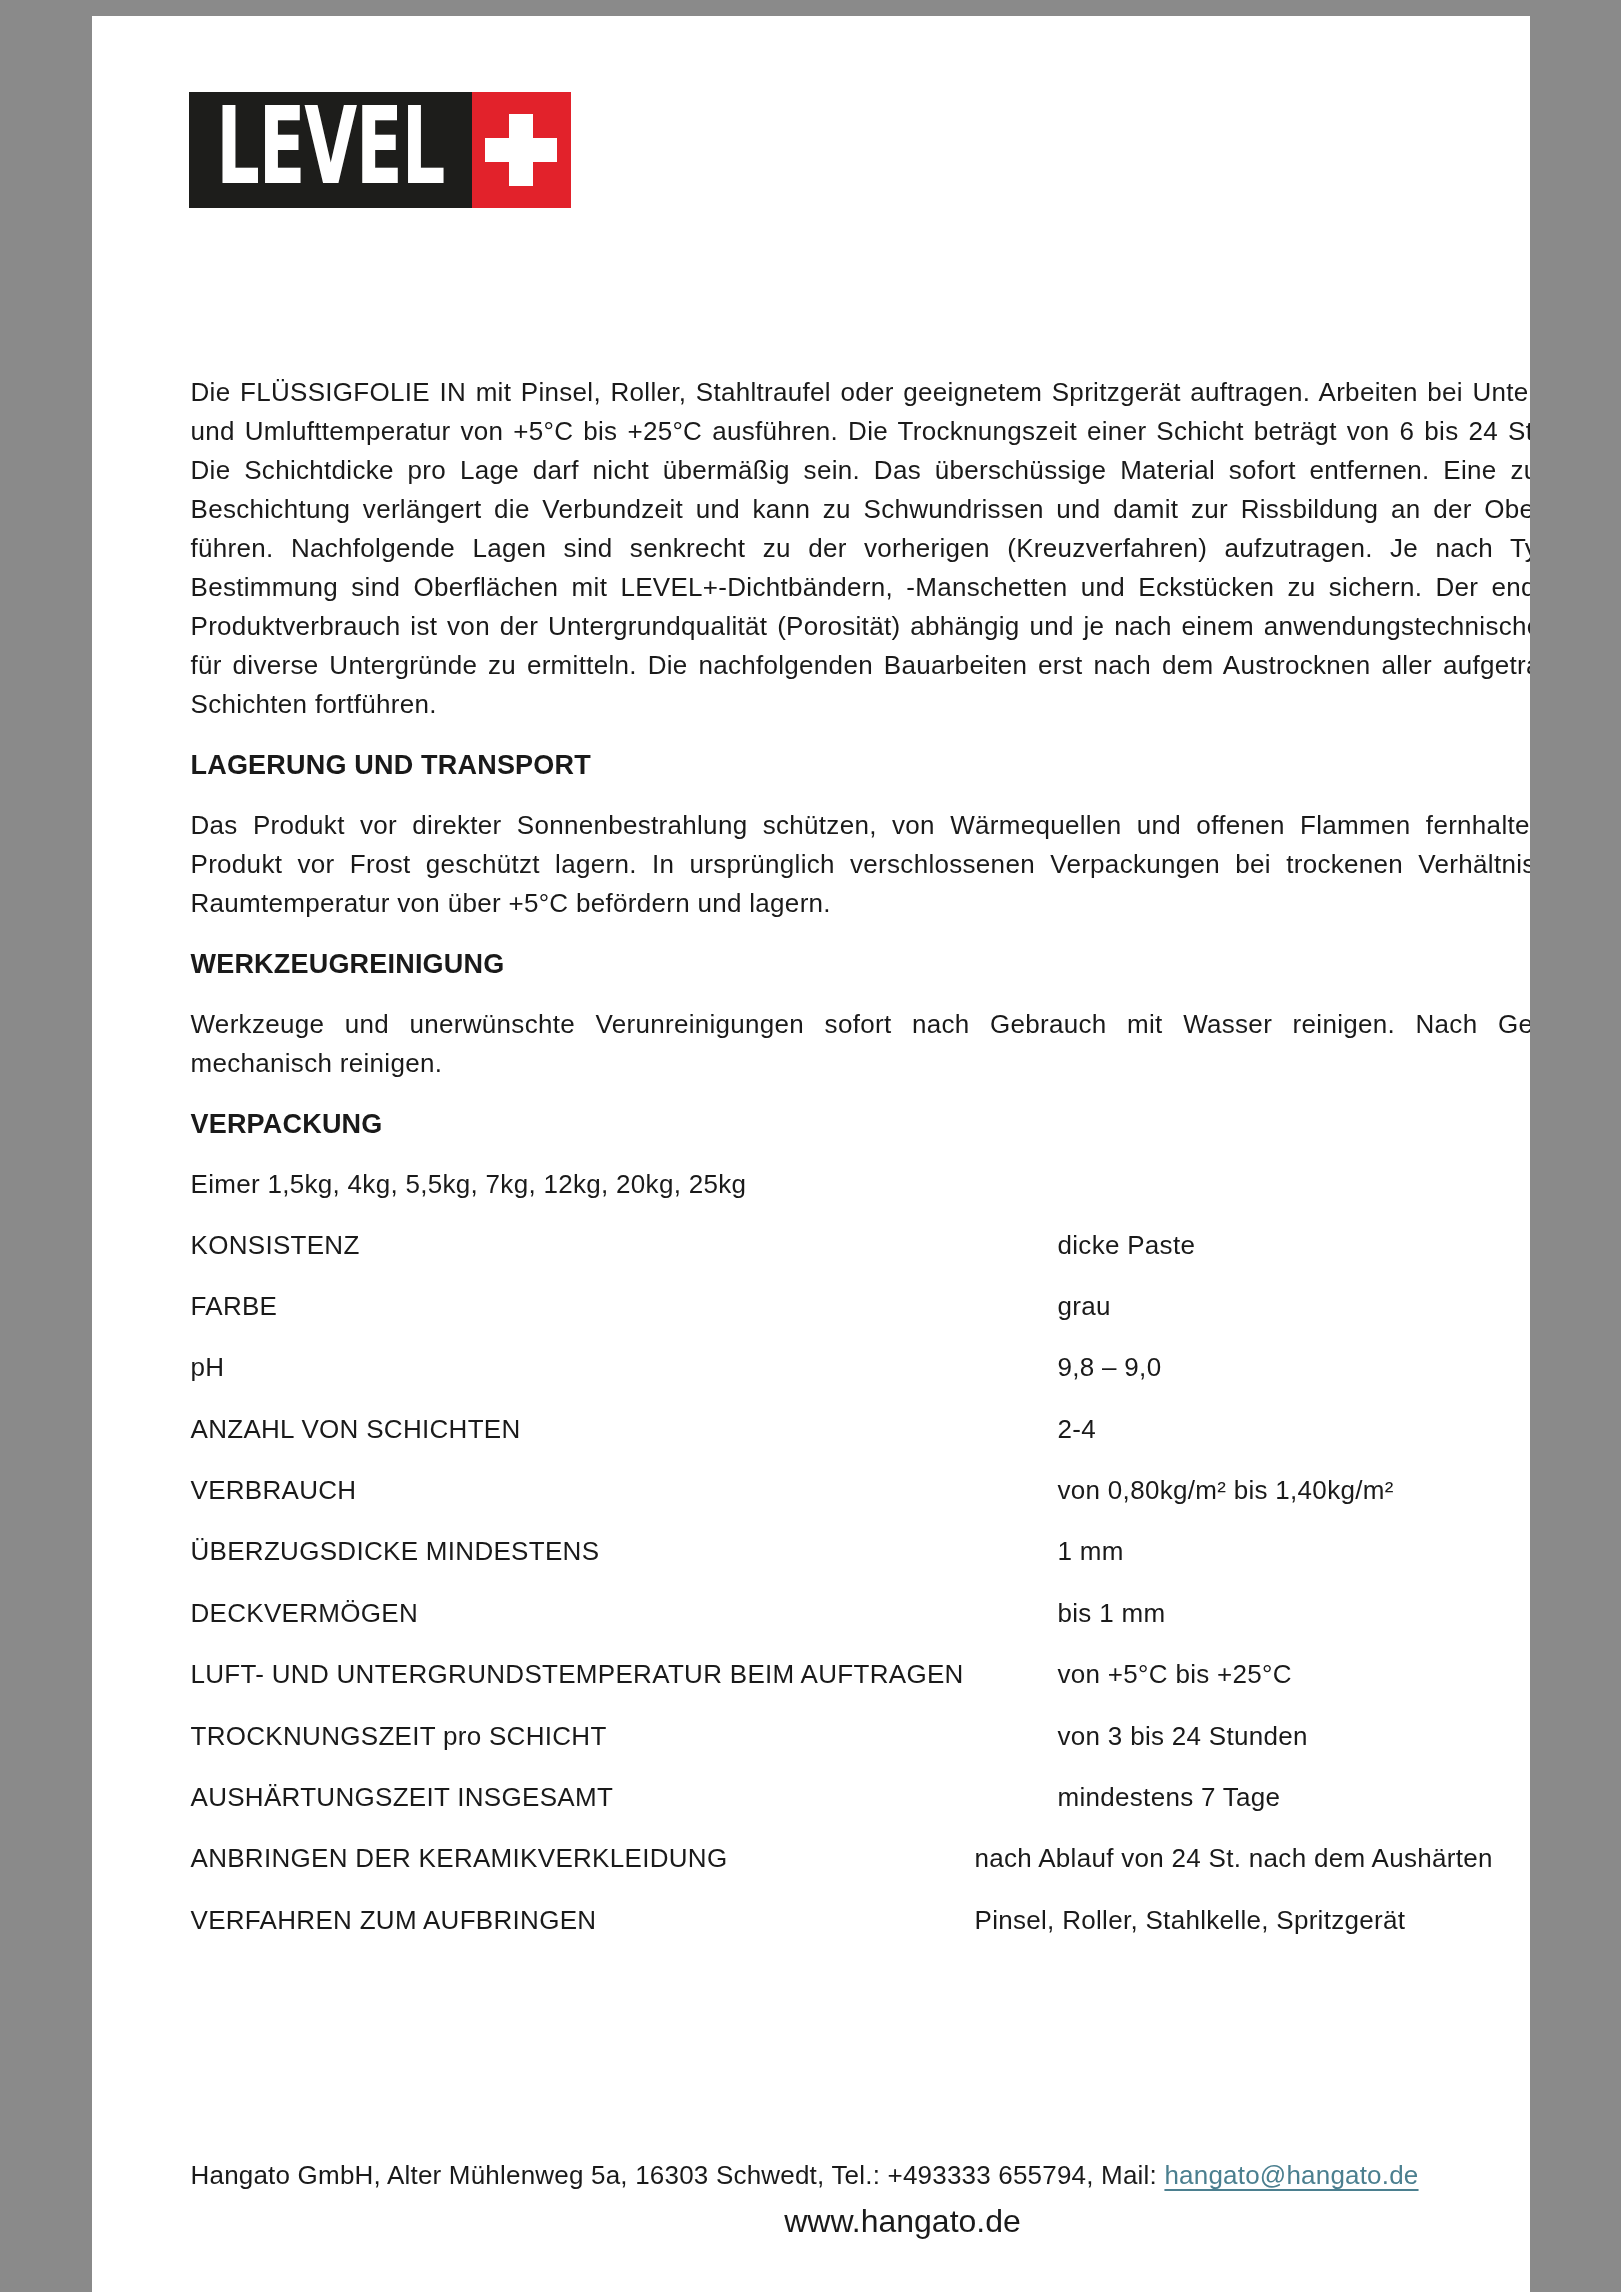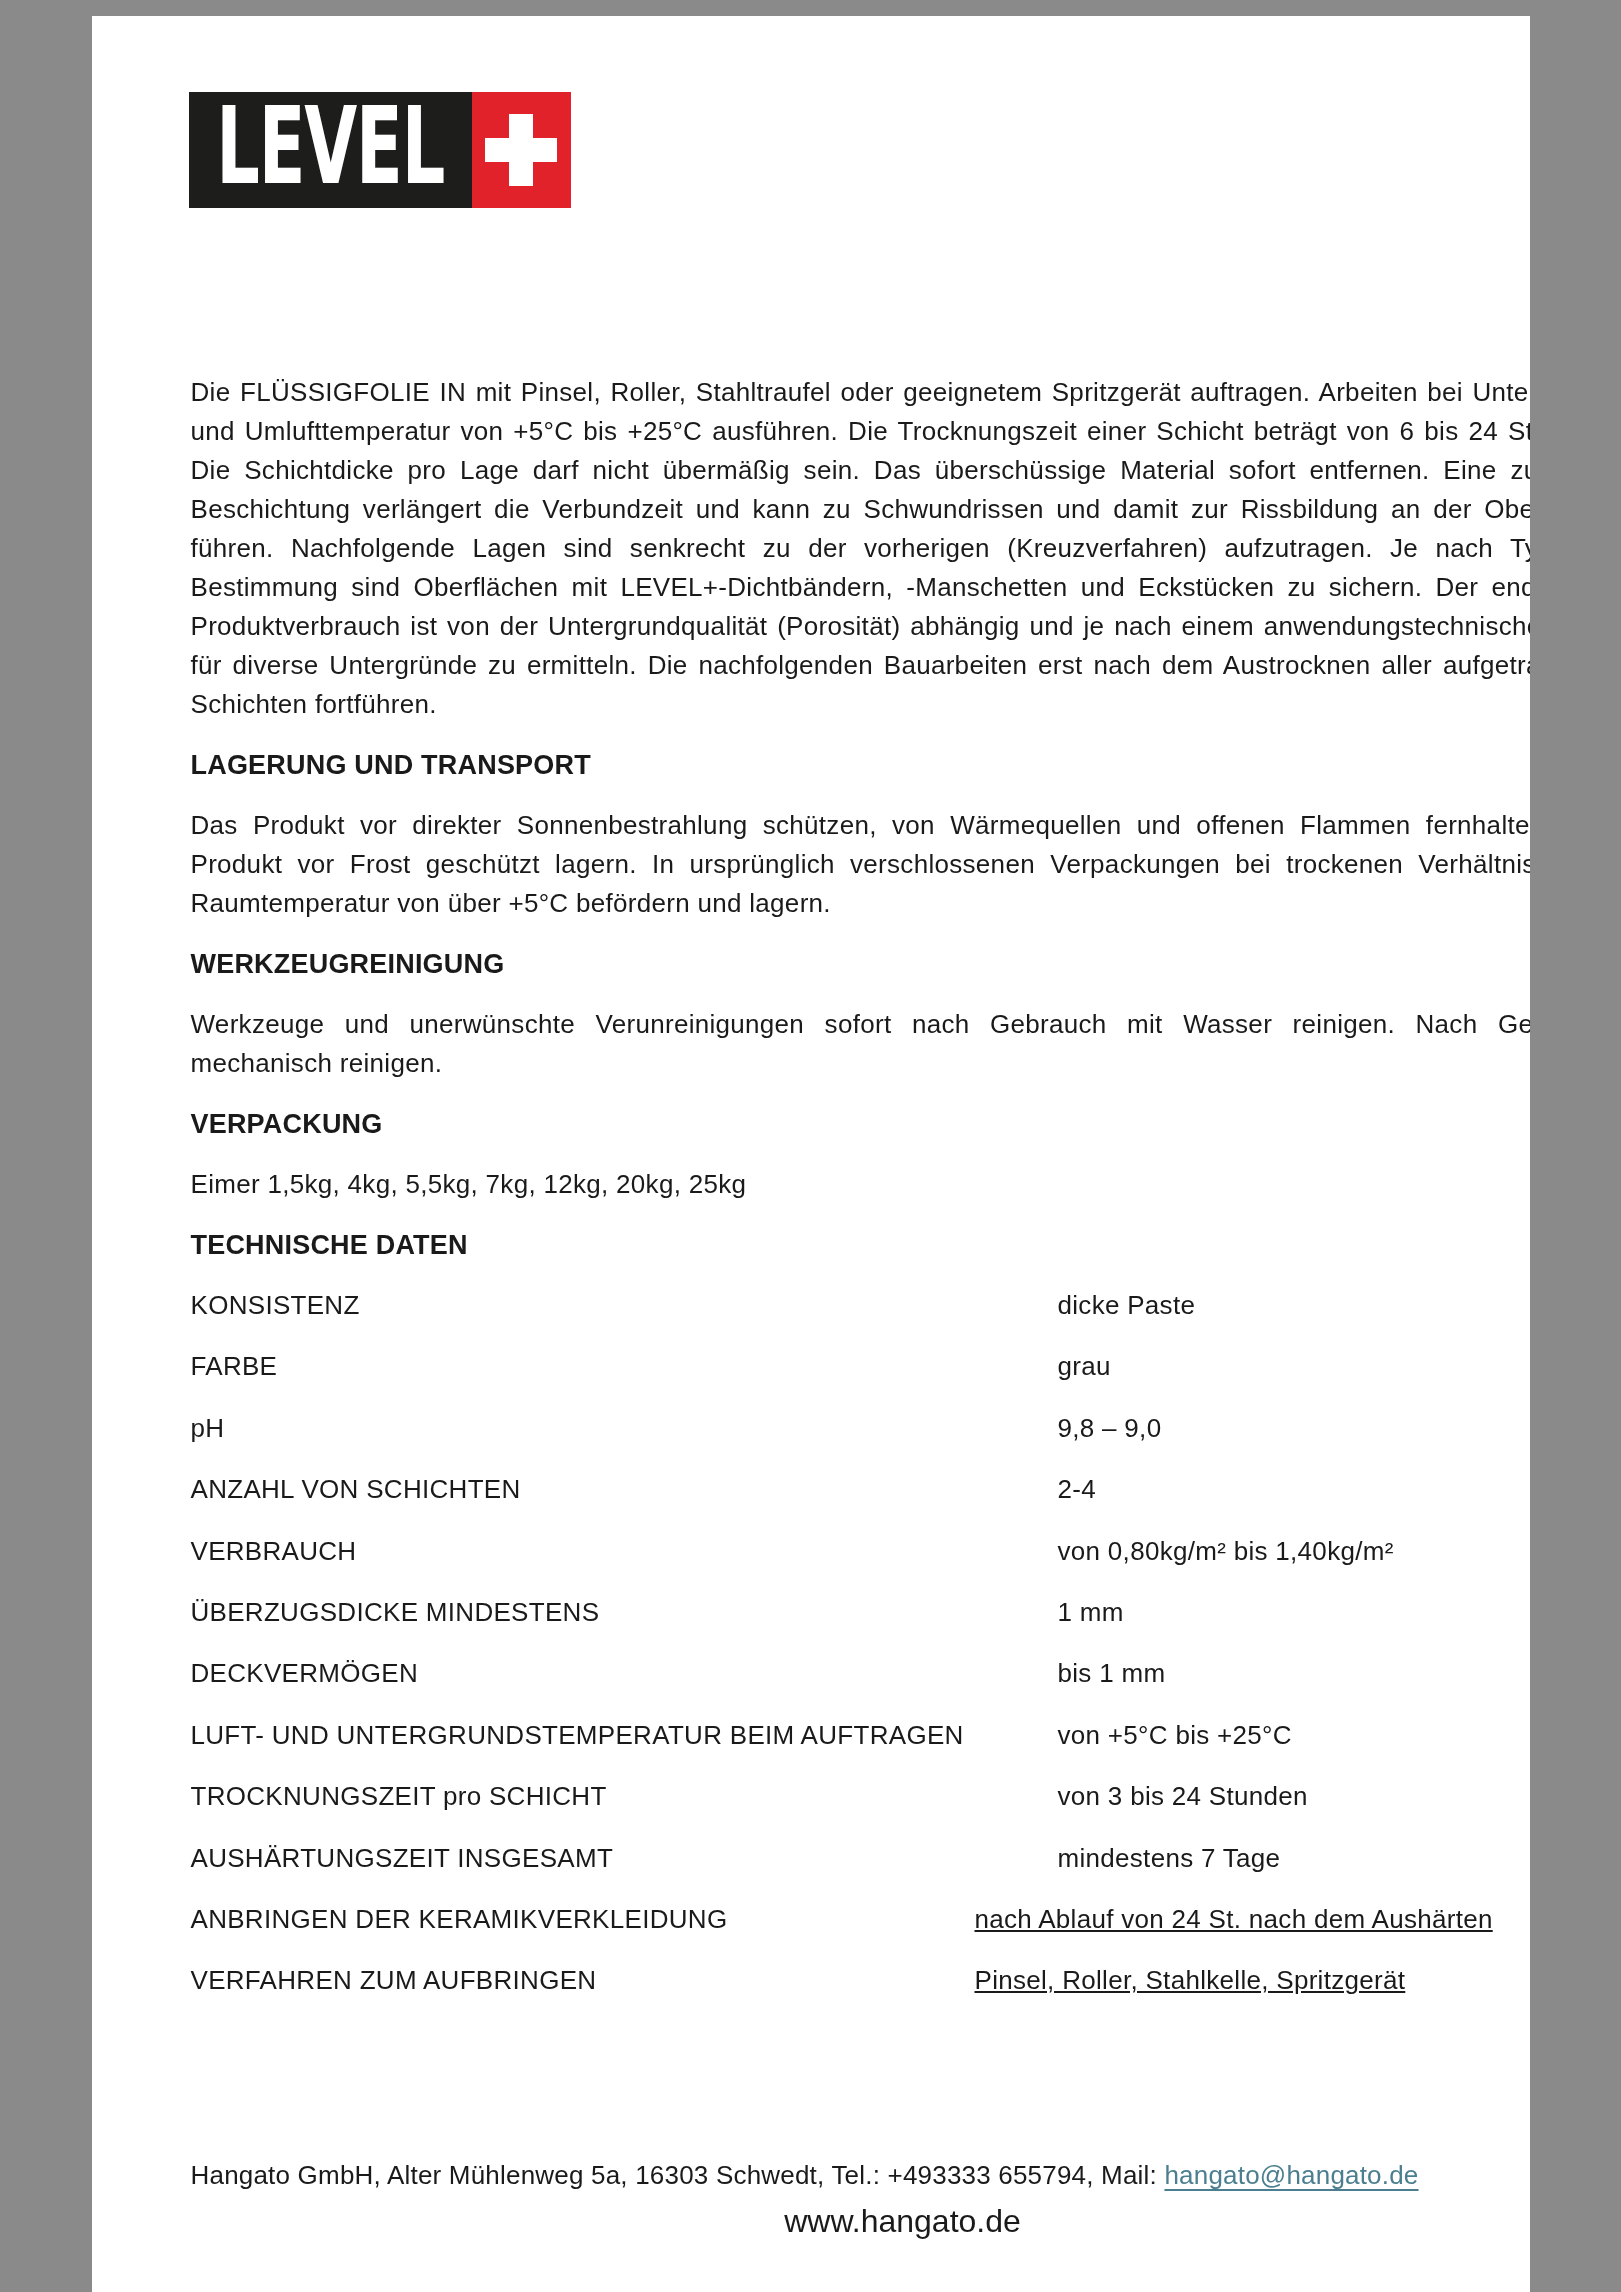--- a/index.html
+++ b/index.html
@@ -65,21 +65,21 @@
 
   
   .trow {
     position: relative;
     line-height: 39px;
     margin-bottom: 22.4px;
     white-space: nowrap;
   }
   .tlabel { display: inline-block; }
   .tvalue { position: absolute; left: 867px; top: 0; }
-  .trow.narrow .tvalue { left: 784px; text-decoration: underline; }
+  .trow.narrow .tvalue { left: 784px; }
 
   
   .page-number {
     position: absolute;
     top: 2104px; left: 99px; width: 1424px;
     text-align: right;
     font-size: 26px; line-height: 39px;
   }
   .footer-line1 {
     position: absolute;
@@ -120,21 +120,20 @@
 
     <h2>LAGERUNG UND TRANSPORT</h2>
     <p>Das Produkt vor direkter Sonnenbestrahlung schützen, von Wärmequellen und offenen Flammen fernhalten. Das Produkt vor Frost geschützt lagern. In ursprünglich verschlossenen Verpackungen bei trockenen Verhältnissen in Raumtemperatur von über +5°C befördern und lagern.</p>
 
     <h2>WERKZEUGREINIGUNG</h2>
     <p>Werkzeuge und unerwünschte Verunreinigungen sofort nach Gebrauch mit Wasser reinigen. Nach Gebrauch mechanisch reinigen.</p>
 
     <h2>VERPACKUNG</h2>
     <p class="no-justify">Eimer 1,5kg, 4kg, 5,5kg, 7kg, 12kg, 20kg, 25kg</p>
 
-    <h2>TECHNISCHE DATEN</h2>
 
     <div class="trow">
       <span class="tlabel">KONSISTENZ</span>
       <span class="tvalue">dicke Paste</span>
     </div>
     <div class="trow">
       <span class="tlabel">FARBE</span>
       <span class="tvalue">grau</span>
     </div>
     <div class="trow">

